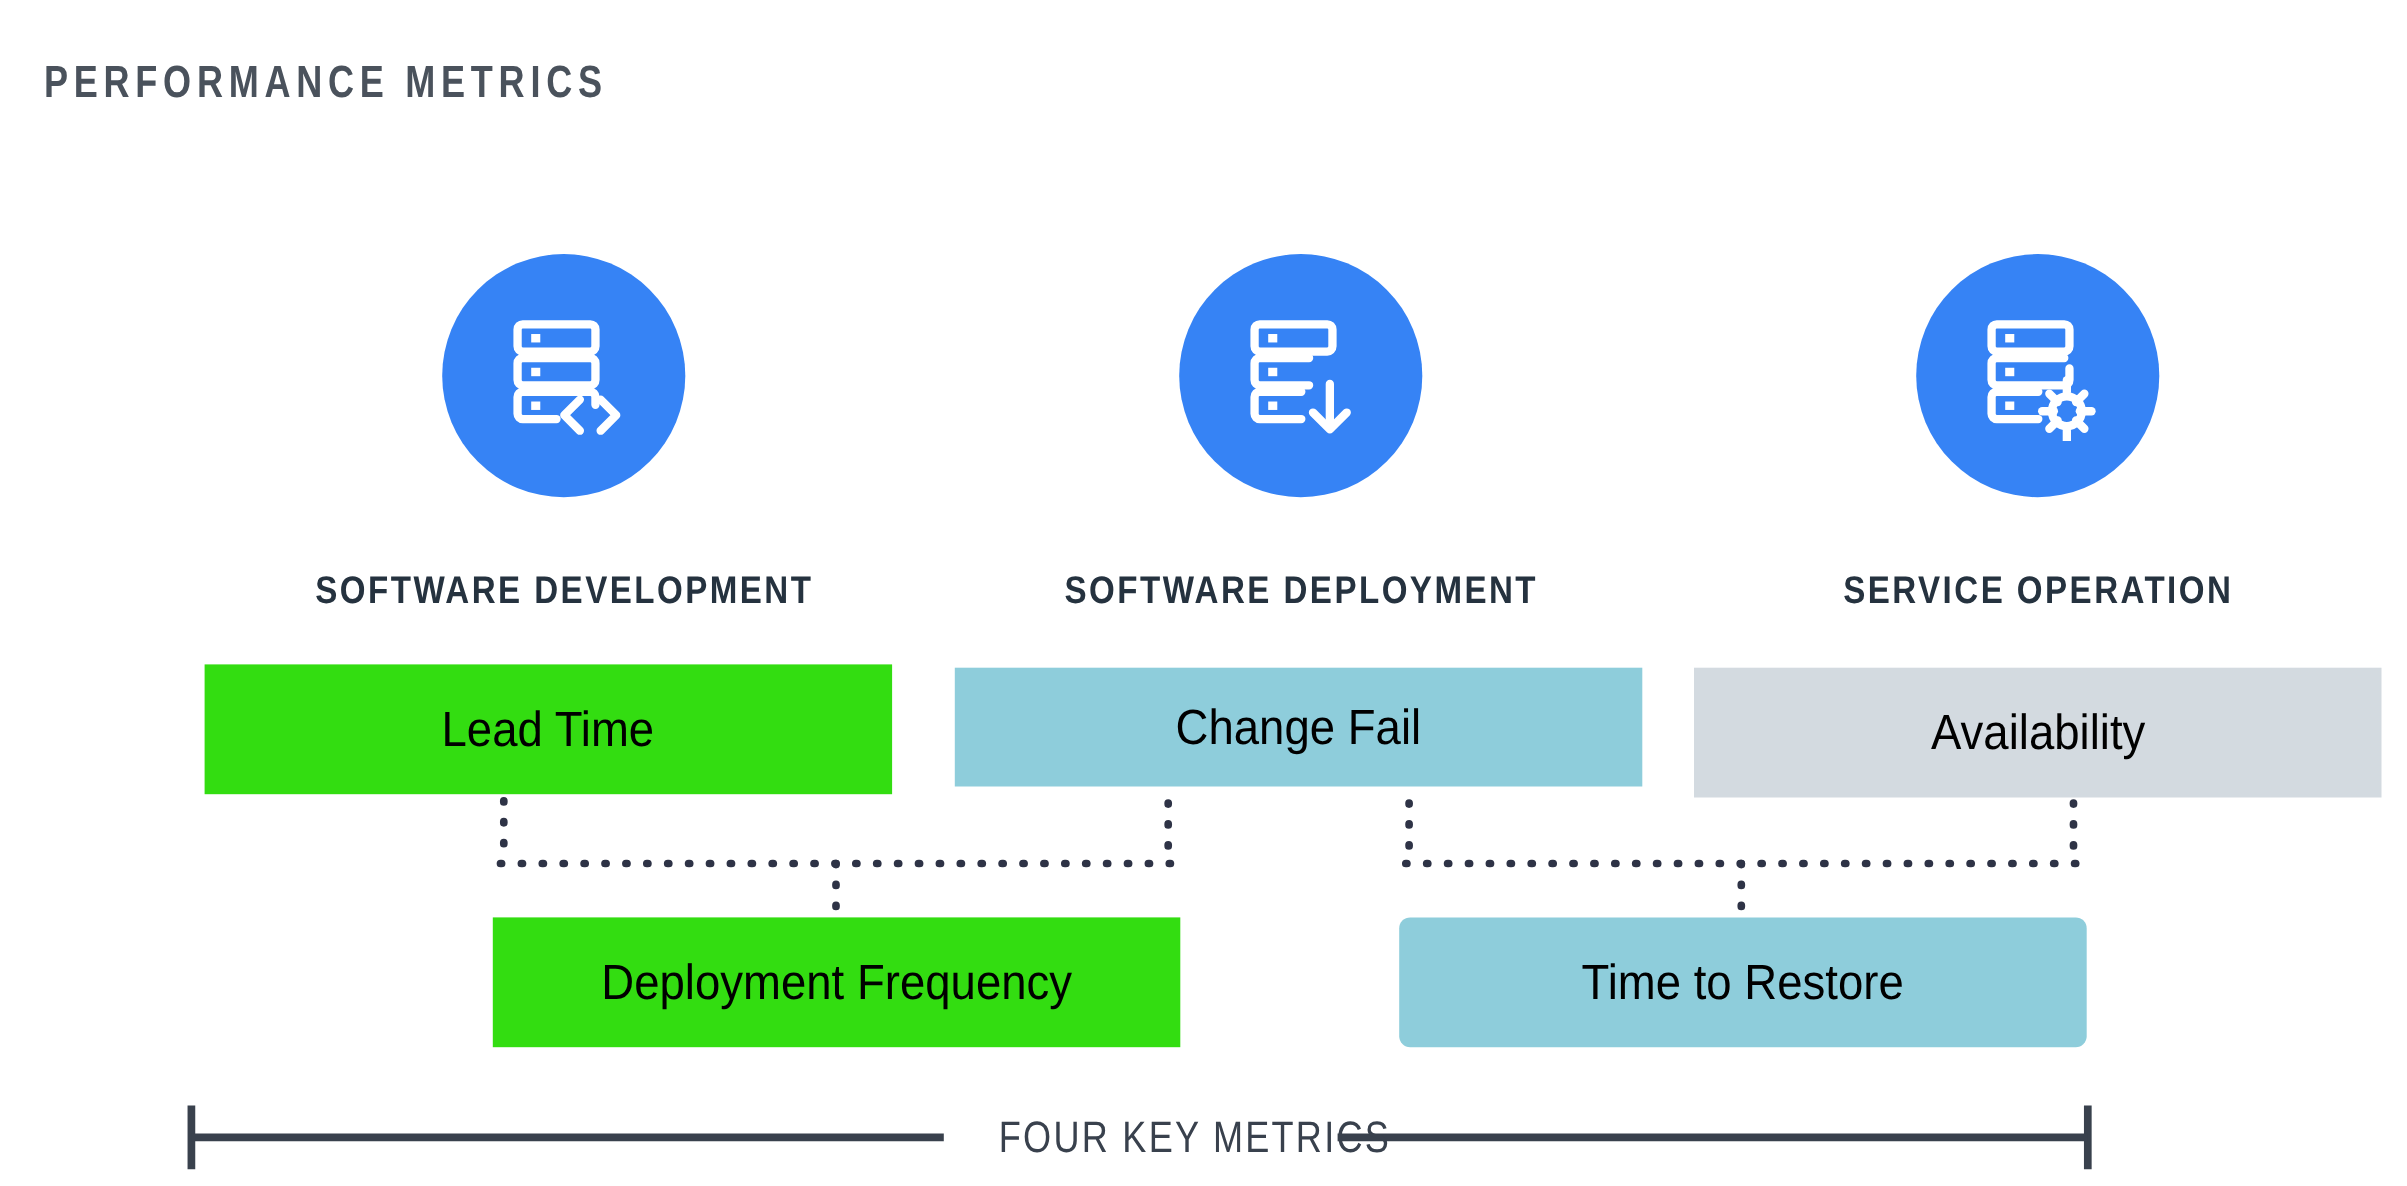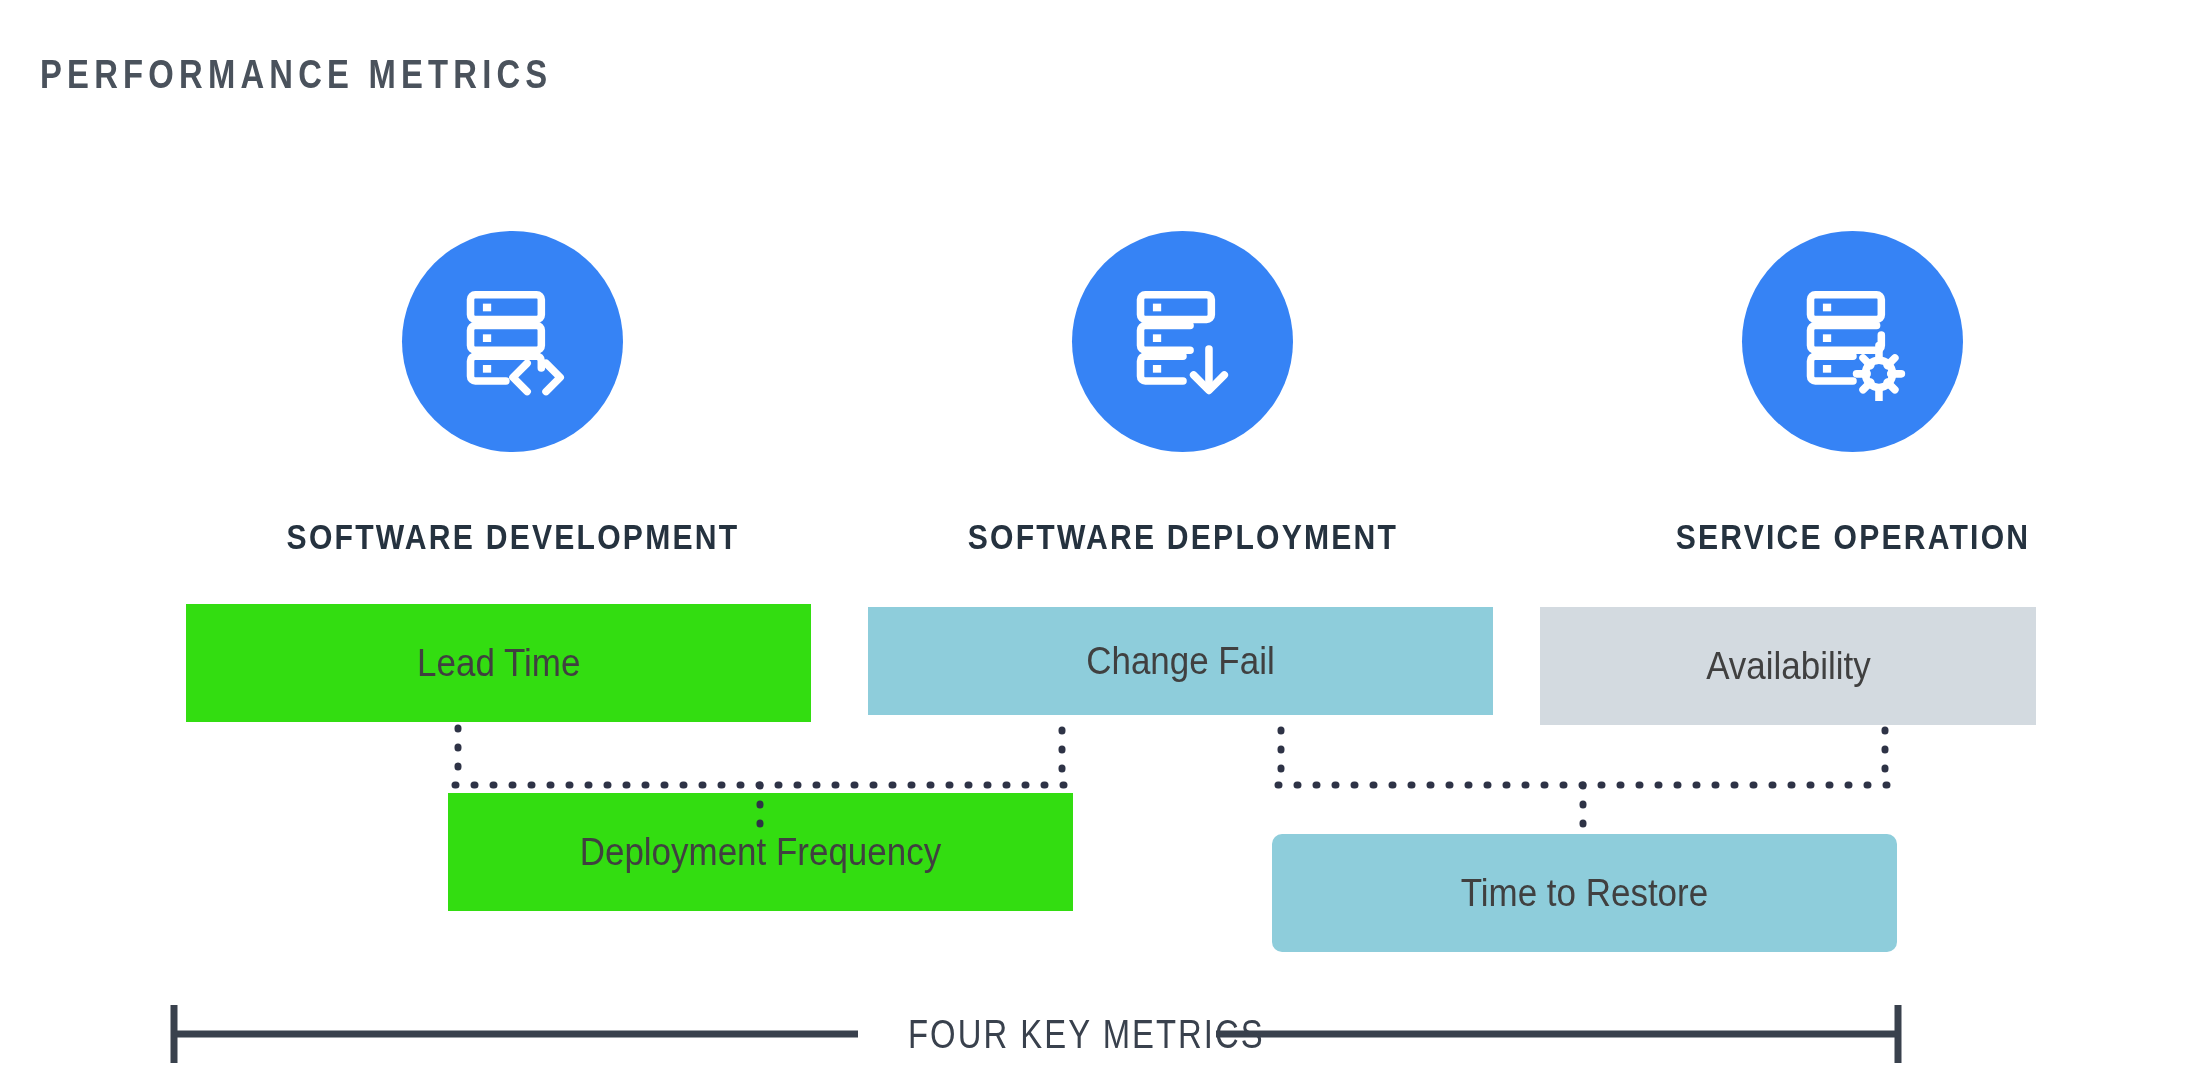--- a/index.html
+++ b/index.html
@@ -42,22 +42,22 @@
     white-space:nowrap;
     transform:scaleX(0.86);
     text-align:center;
   }
 
   
   .metric-bar {
     position:absolute;
     display:flex; align-items:center; justify-content:center;
     font-family:"Liberation Sans Narrow","Liberation Sans", sans-serif;
-    font-size:38px; font-weight:normal;
-    color:#404040;
+    font-size:45px; font-weight:normal;
+    color:#000000;
     white-space:nowrap;
   }
   .metric-bar span { transform:scaleX(0.92); display:inline-block; }
 
   
   #connectors { position:absolute; left:0; top:0; width:2188px; height:1078px; pointer-events:none; }
 
   
   #bracket { position:absolute; left:0; top:0; width:2188px; height:1078px; pointer-events:none; }
   .bracket-label {
@@ -140,25 +140,25 @@
   <div class="col-heading" style="left:1553px; top:489px; width:600px;">SERVICE OPERATION</div>
 
   <div class="metric-bar" style="left:186px; top:576px; width:625px; height:118px; background:#33dd11;">
     <span>Lead Time</span>
   </div>
 
   <div class="metric-bar" style="left:868px; top:579px; width:625px; height:108px; background:#8ecddb;">
     <span>Change Fail</span>
   </div>
 
-  <div class="metric-bar" style="left:1540px; top:579px; width:496px; height:118px; background:#d3dae0;">
+  <div class="metric-bar" style="left:1540px; top:579px; width:625px; height:118px; background:#d3dae0;">
     <span>Availability</span>
   </div>
 
-  <div class="metric-bar" style="left:448px; top:765px; width:625px; height:118px; background:#33dd11;justify-content:center;">
+  <div class="metric-bar" style="left:448px; top:806px; width:625px; height:118px; background:#33dd11;justify-content:center;">
     <span>Deployment Frequency</span>
   </div>
 
   <div class="metric-bar" style="left:1272px; top:806px; width:625px; height:118px; background:#8ecddb;border-radius:10px;">
     <span>Time to Restore</span>
   </div>
 
   <svg id="connectors" aria-hidden="true">
     <g stroke="#2e3346" stroke-width="7" stroke-linecap="round" fill="none" stroke-dasharray="1 18">
 

